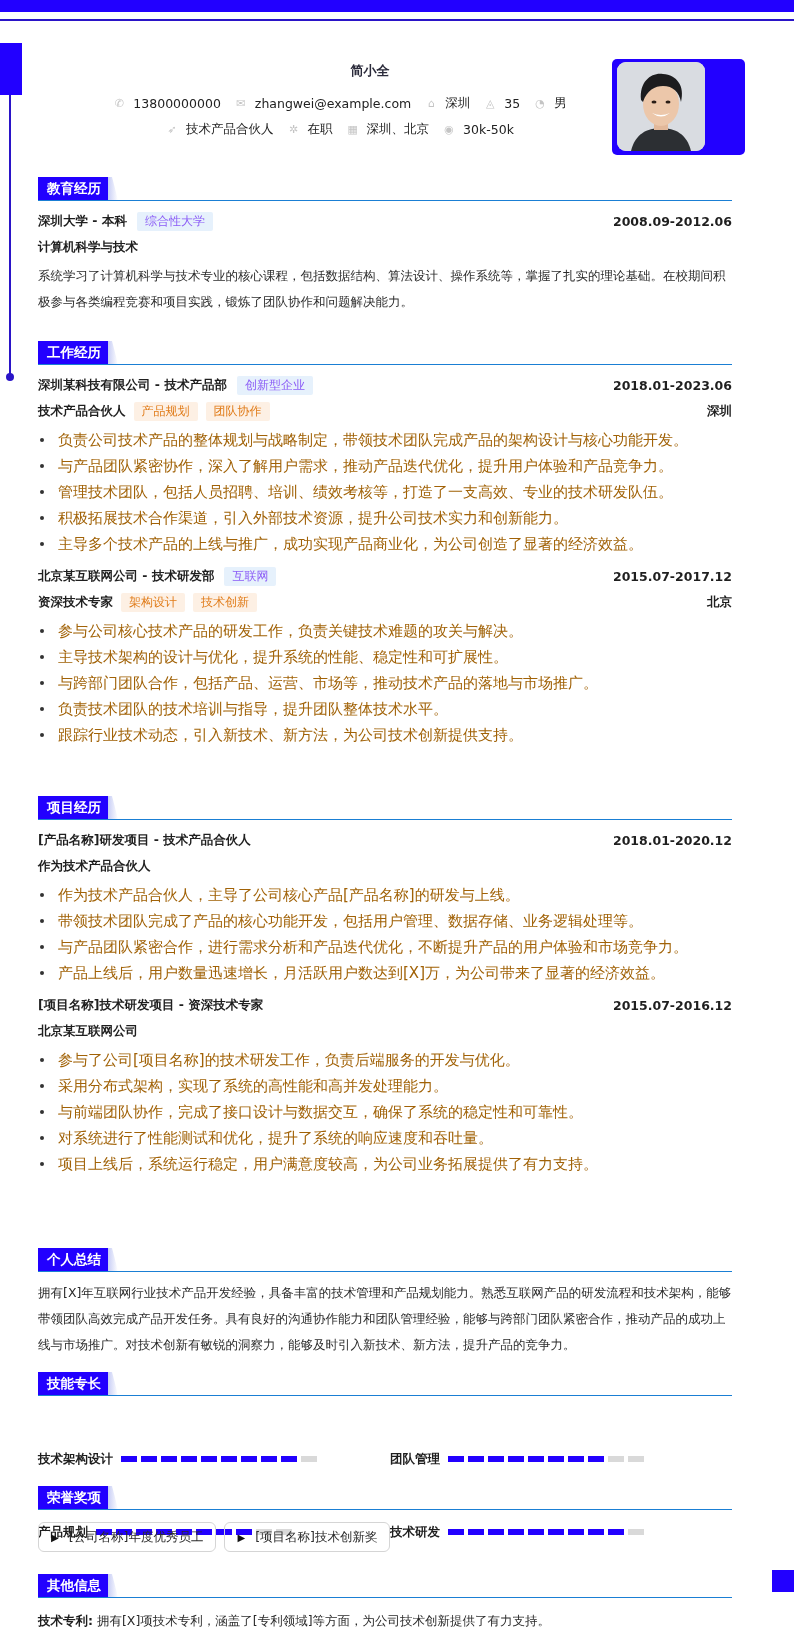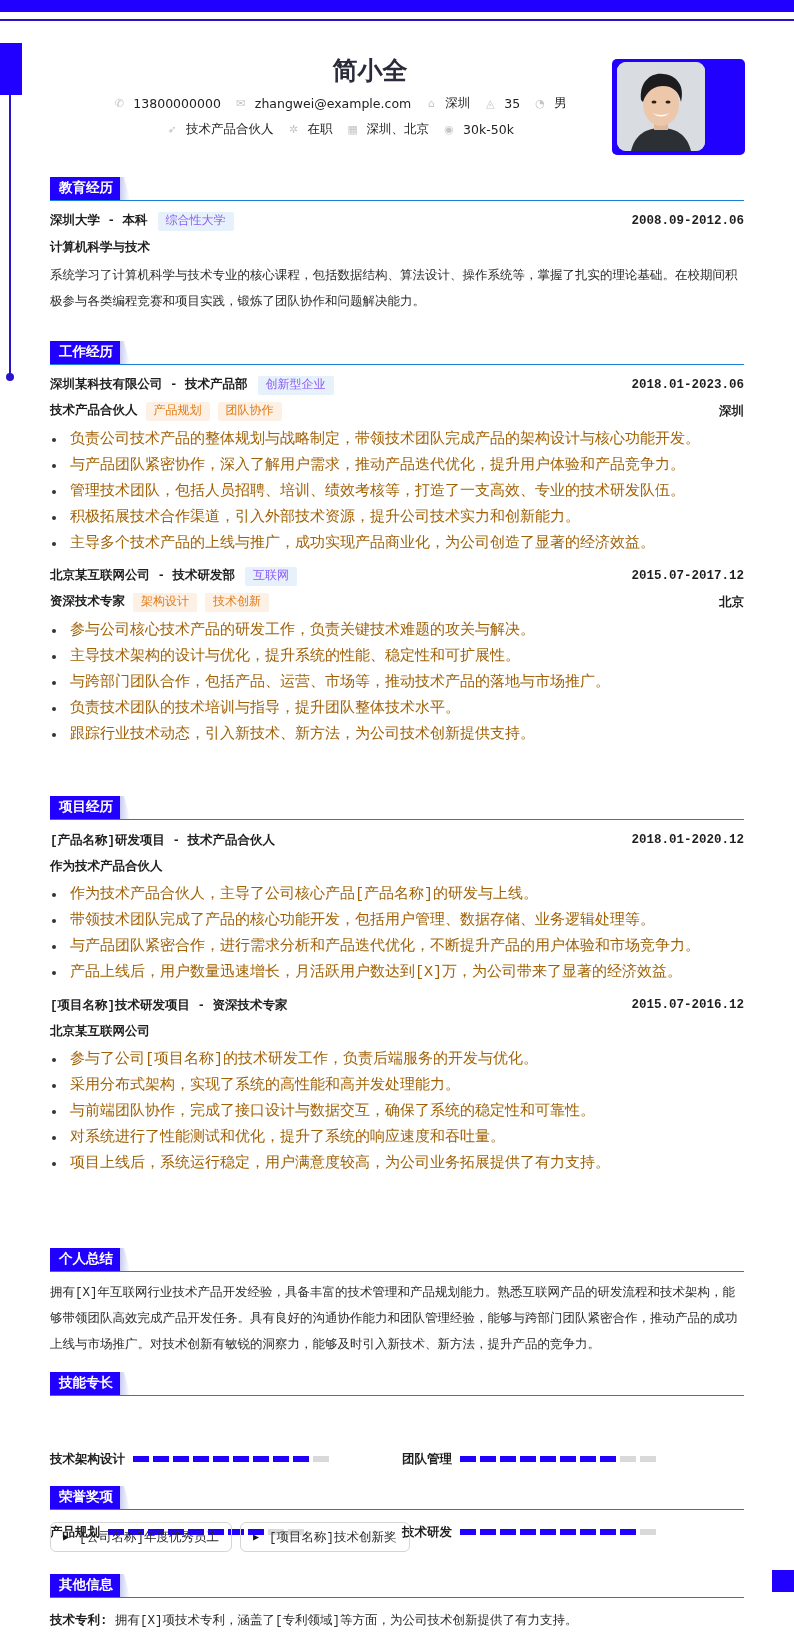--- a/index.html
+++ b/index.html
@@ -12,29 +12,29 @@
     overflow: hidden;
   }
   .top-bar { position: absolute; left: 0; top: 0; width: 794px; height: 12px; background: #2200ff; }
   .top-line { position: absolute; left: 0; top: 19px; width: 794px; height: 2px; background: #2a14c8; }
   .left-block { position: absolute; left: 0; top: 43px; width: 22px; height: 52px; background: #2200ff; }
   .left-line { position: absolute; left: 9px; top: 95px; width: 2px; height: 281px; background: #2a14c8; }
   .left-dot { position: absolute; left: 6px; top: 373px; width: 8px; height: 8px; border-radius: 50%; background: #2a14c8; }
   .right-block { position: absolute; left: 772px; top: 1570px; width: 22px; height: 22px; background: #2200ff; }
 
   .header { position: absolute; left: 50px; top: 56px; width: 540px; text-align: center; }
-  .name { font-size: 25px; font-weight: bold; color: #2a2a3a; height: 30px; line-height: 30px; margin-left: 100px; }
+  .name { font-size: 13px; font-weight: bold; color: #2a2a3a; height: 30px; line-height: 30px; margin-left: 100px; }
   .info-row { display: flex; justify-content: center; align-items: center; gap: 0; font-size: 12.5px; color: #222; height: 26px; margin-left: 40px; }
   .info-item { display: flex; align-items: center; margin: 0 7px; }
   .info-icon { color: #c4c4c4; font-size: 11px; margin-right: 8px; width: 12px; text-align: center; }
 
   .photo-frame { position: absolute; left: 612px; top: 59px; width: 133px; height: 96px; background: #2200ff; border-radius: 5px; }
   .photo { position: absolute; left: 5px; top: 3px; width: 88px; height: 89px; border-radius: 9px; background: #d8dbe0; overflow: hidden; }
 
-  .section { position: absolute; left: 50px; width: 694px; font-family: Liberation Mono, monospace; }
+  .section { position: absolute; left: 38px; width: 694px; }
   .sec-head { position: relative; height: 24px; border-bottom: 1.5px solid #1a7fd4; }
   .sec-title { position: absolute; left: 0; top: 0; height: 23px; padding: 0 9px; background: #2200ff; color: #fff; font-size: 13.5px; font-weight: bold; line-height: 23px; }
   .sec-tail { position: absolute; top: 0; height: 23px; width: 10px; background: linear-gradient(90deg, #c7cdf5, #ffffff); clip-path: polygon(0 0, 40% 0, 100% 100%, 0 100%); }
 
   .row { display: flex; justify-content: space-between; align-items: center; font-size: 12.5px; height: 26px; }
   .bold { font-weight: bold; color: #1f1f1f; }
   .tag-blue { display: inline-block; background: #e6f1fc; color: #8b5cf6; font-size: 12px; padding: 0 8px; height: 19px; line-height: 19px; margin-left: 10px; font-weight: normal; border-radius: 2px; }
   .tag-orange { display: inline-block; background: #fdf0e4; color: #e07b18; font-size: 12px; padding: 0 8px; height: 19px; line-height: 19px; margin-left: 8px; font-weight: normal; border-radius: 2px; }
   .para { font-size: 12.5px; line-height: 26px; color: #2b2b2b; }
   ul.bullets { list-style: none; }

